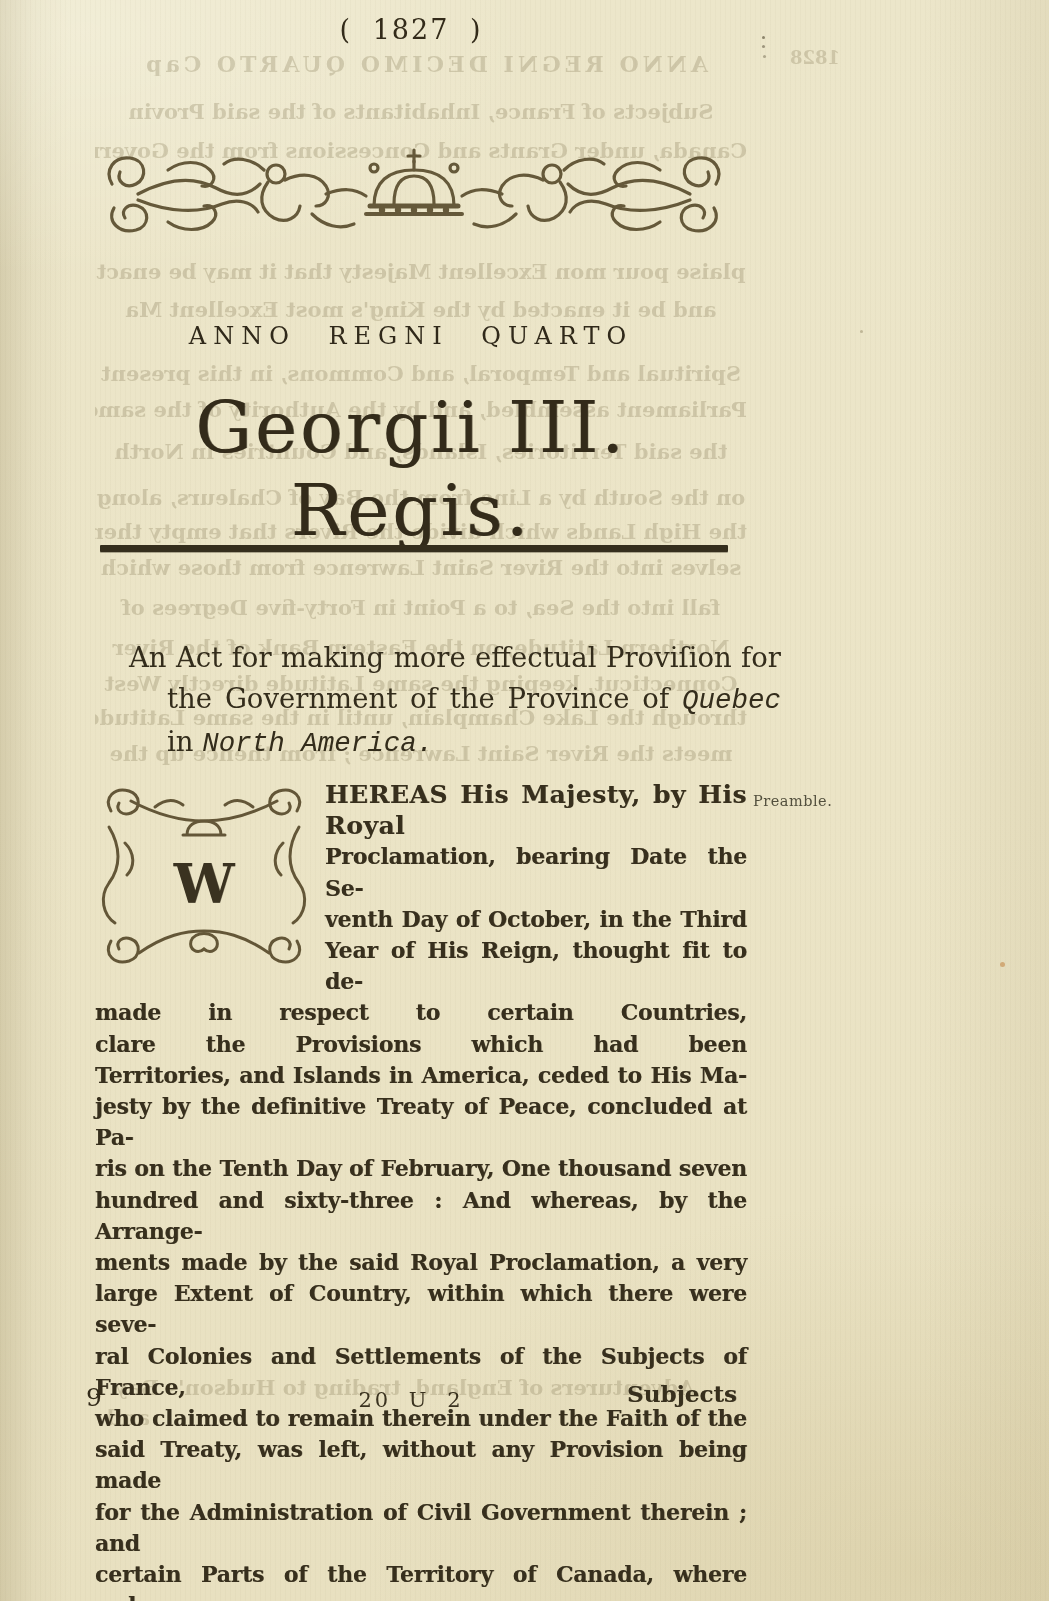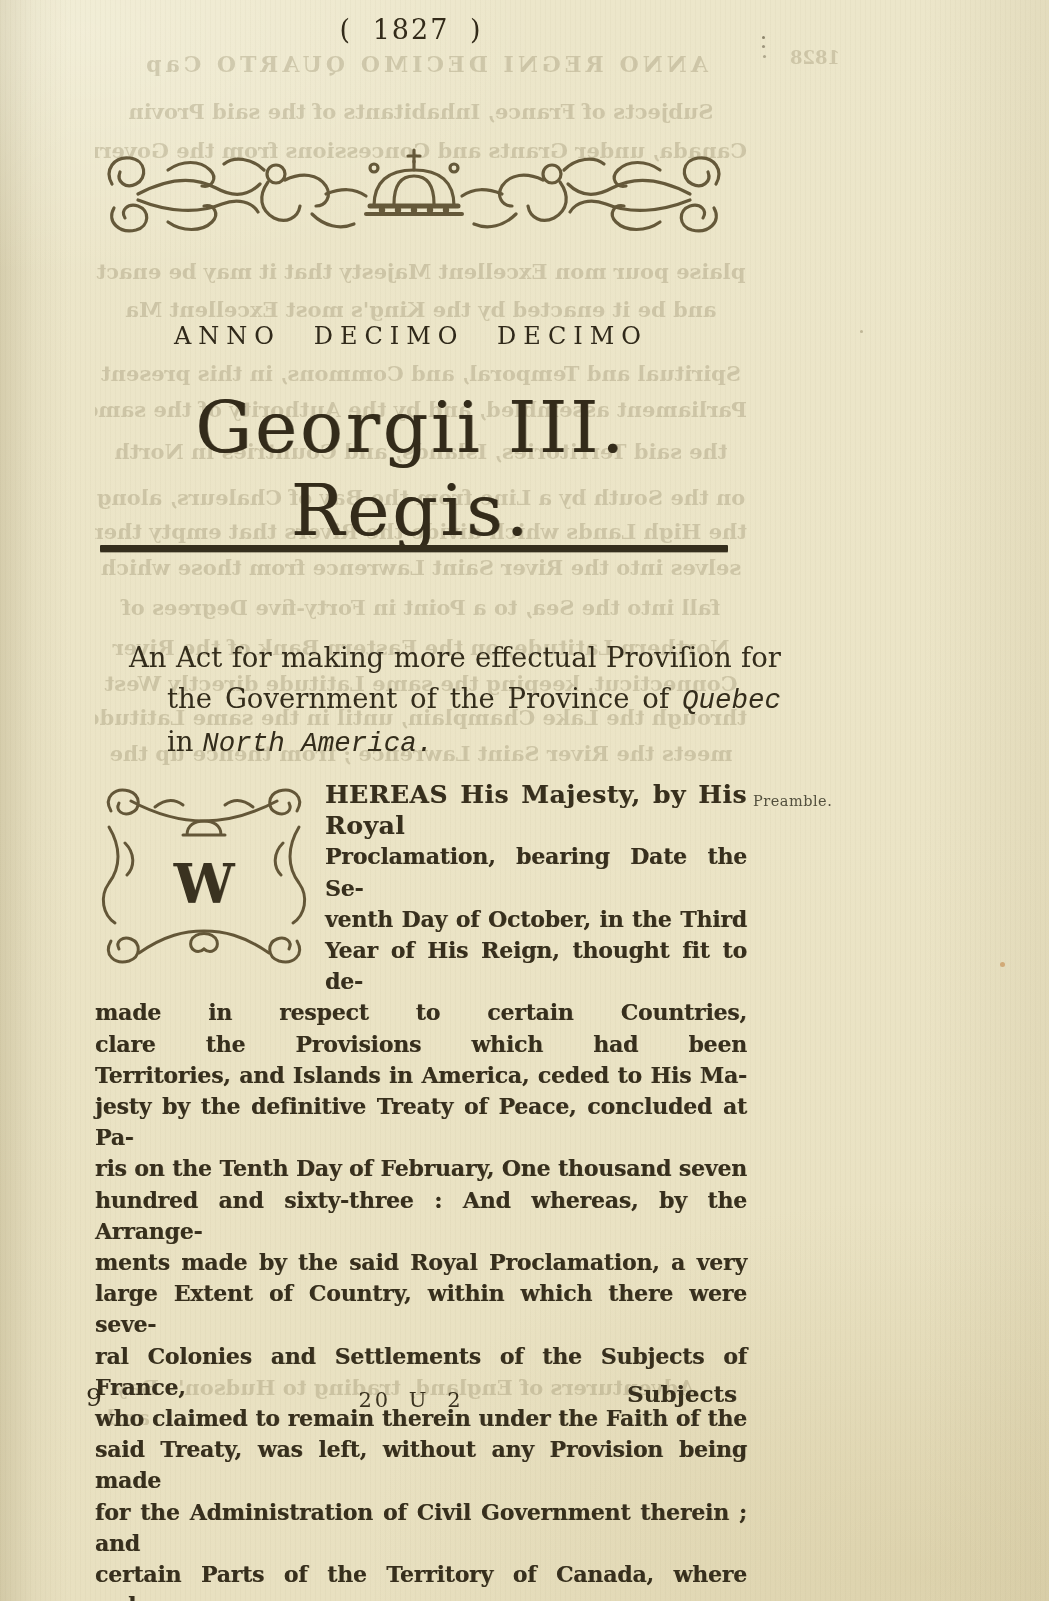--- a/index.html
+++ b/index.html
@@ -117,21 +117,21 @@
         <path d="M268,66 h96" stroke-width="4"></path>
         <circle cx="284" cy="62" r="1.6"></circle>
           <circle cx="300" cy="62" r="1.6"></circle>
         <circle cx="316" cy="62" r="1.6"></circle>
           <circle cx="332" cy="62" r="1.6"></circle>
           <circle cx="348" cy="62" r="1.6"></circle>
       </g>
     </svg>
   </div>
 
-  <div class="abs col center anno">ANNO DECIMO DECIMO</div>
+  <div class="abs col center anno">ANNO REGNI QUARTO</div>
   <div class="abs col center regnal">Georgii III. Regis.</div>
   <div class="abs head-rule"></div>
 
   <div class="abs col act-title">
     <div class="act-line">An Act for making more effectual Proviſion for</div>
     <div class="act-line act-indent"><span>the Government of the Province of </span><span class="it">Quebec</span></div>
     <div class="act-line act-indent last"><span>in </span><span class="it">North America.</span></div>
   </div>
 
   <div class="abs preamble-note">Preamble.</div>

